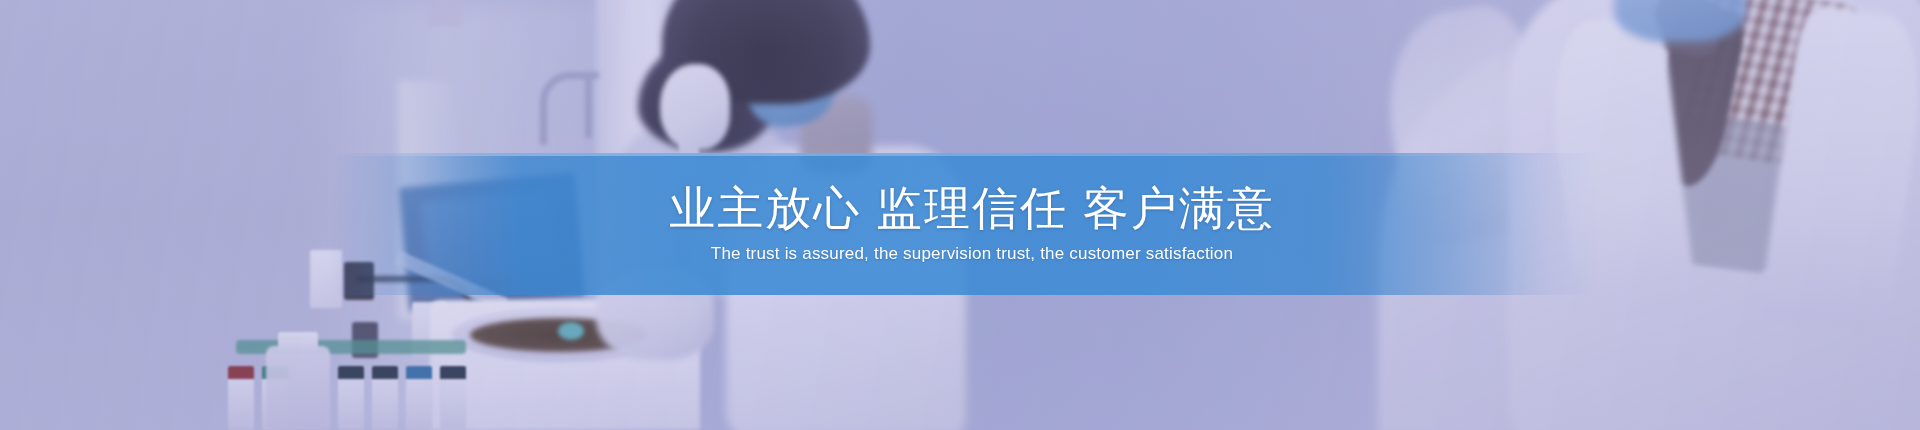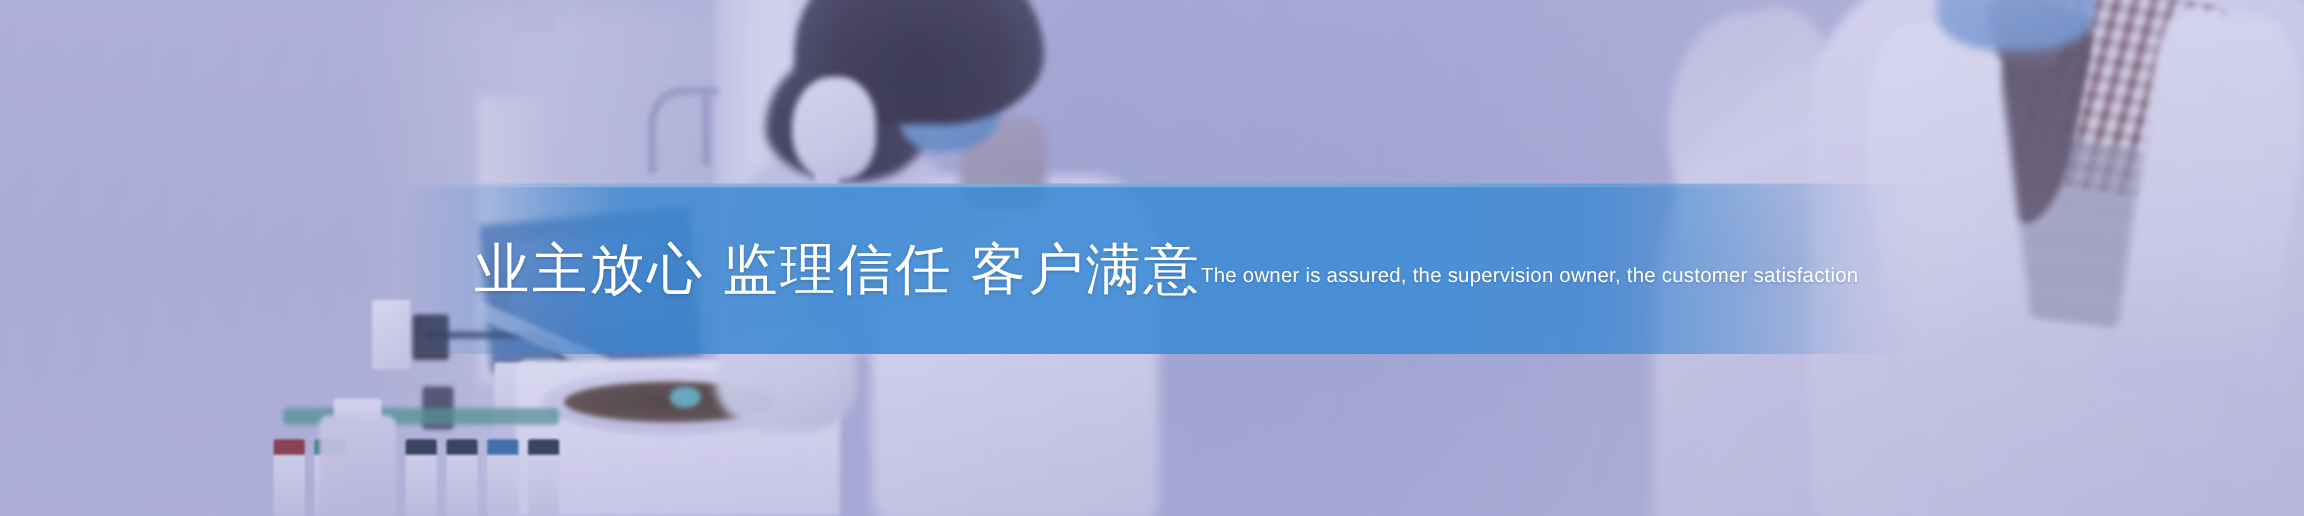--- a/index.html
+++ b/index.html
@@ -373,21 +373,21 @@
       rgba(255,255,255,0) 330px,
       rgba(255,255,255,.30) 520px,
       rgba(255,255,255,.22) 1200px,
       rgba(255,255,255,0) 1520px);
   }
 
   
   .copy{
     position:absolute;
     left:0;right:0;top:153px;height:142px;
-    display:flex;flex-direction:row;
+    display:flex;flex-direction:column;
     align-items:center;justify-content:center;
     text-align:center;
     padding-left:24px;
   }
   .headline{
     font-size:46px;
     line-height:1.06;
     color:#ffffff;
     letter-spacing:2px;
     font-weight:400;
@@ -486,16 +486,16 @@
 
     <div class="ph-grade"></div>
     <div class="ph-grade2"></div>
   </div>
 
   <div class="band"></div>
   <div class="band-top-hair"></div>
 
   <div class="copy">
     <div class="headline">业主放心 监理信任 客户满意</div>
-    <div class="subline">The owner is assured, the supervision owner, the customer satisfaction</div>
+    <div class="subline">The trust is assured, the supervision trust, the customer satisfaction</div>
   </div>
 
 </div>
 
 </body></html>

